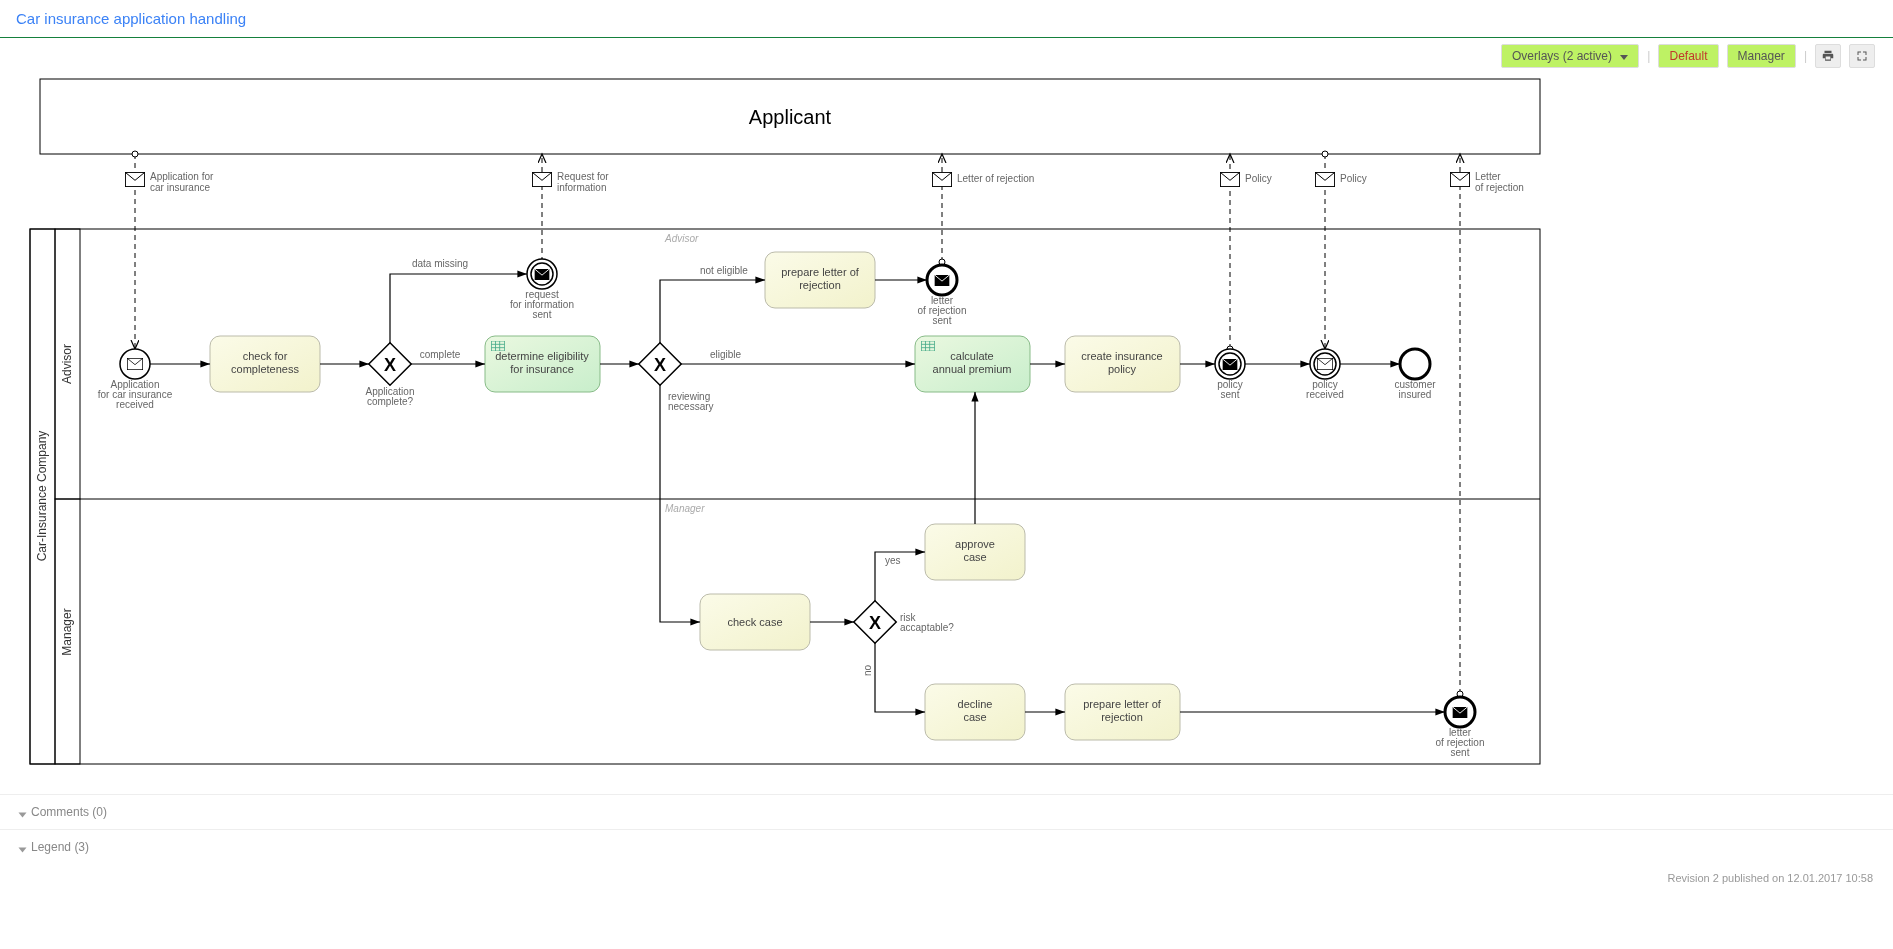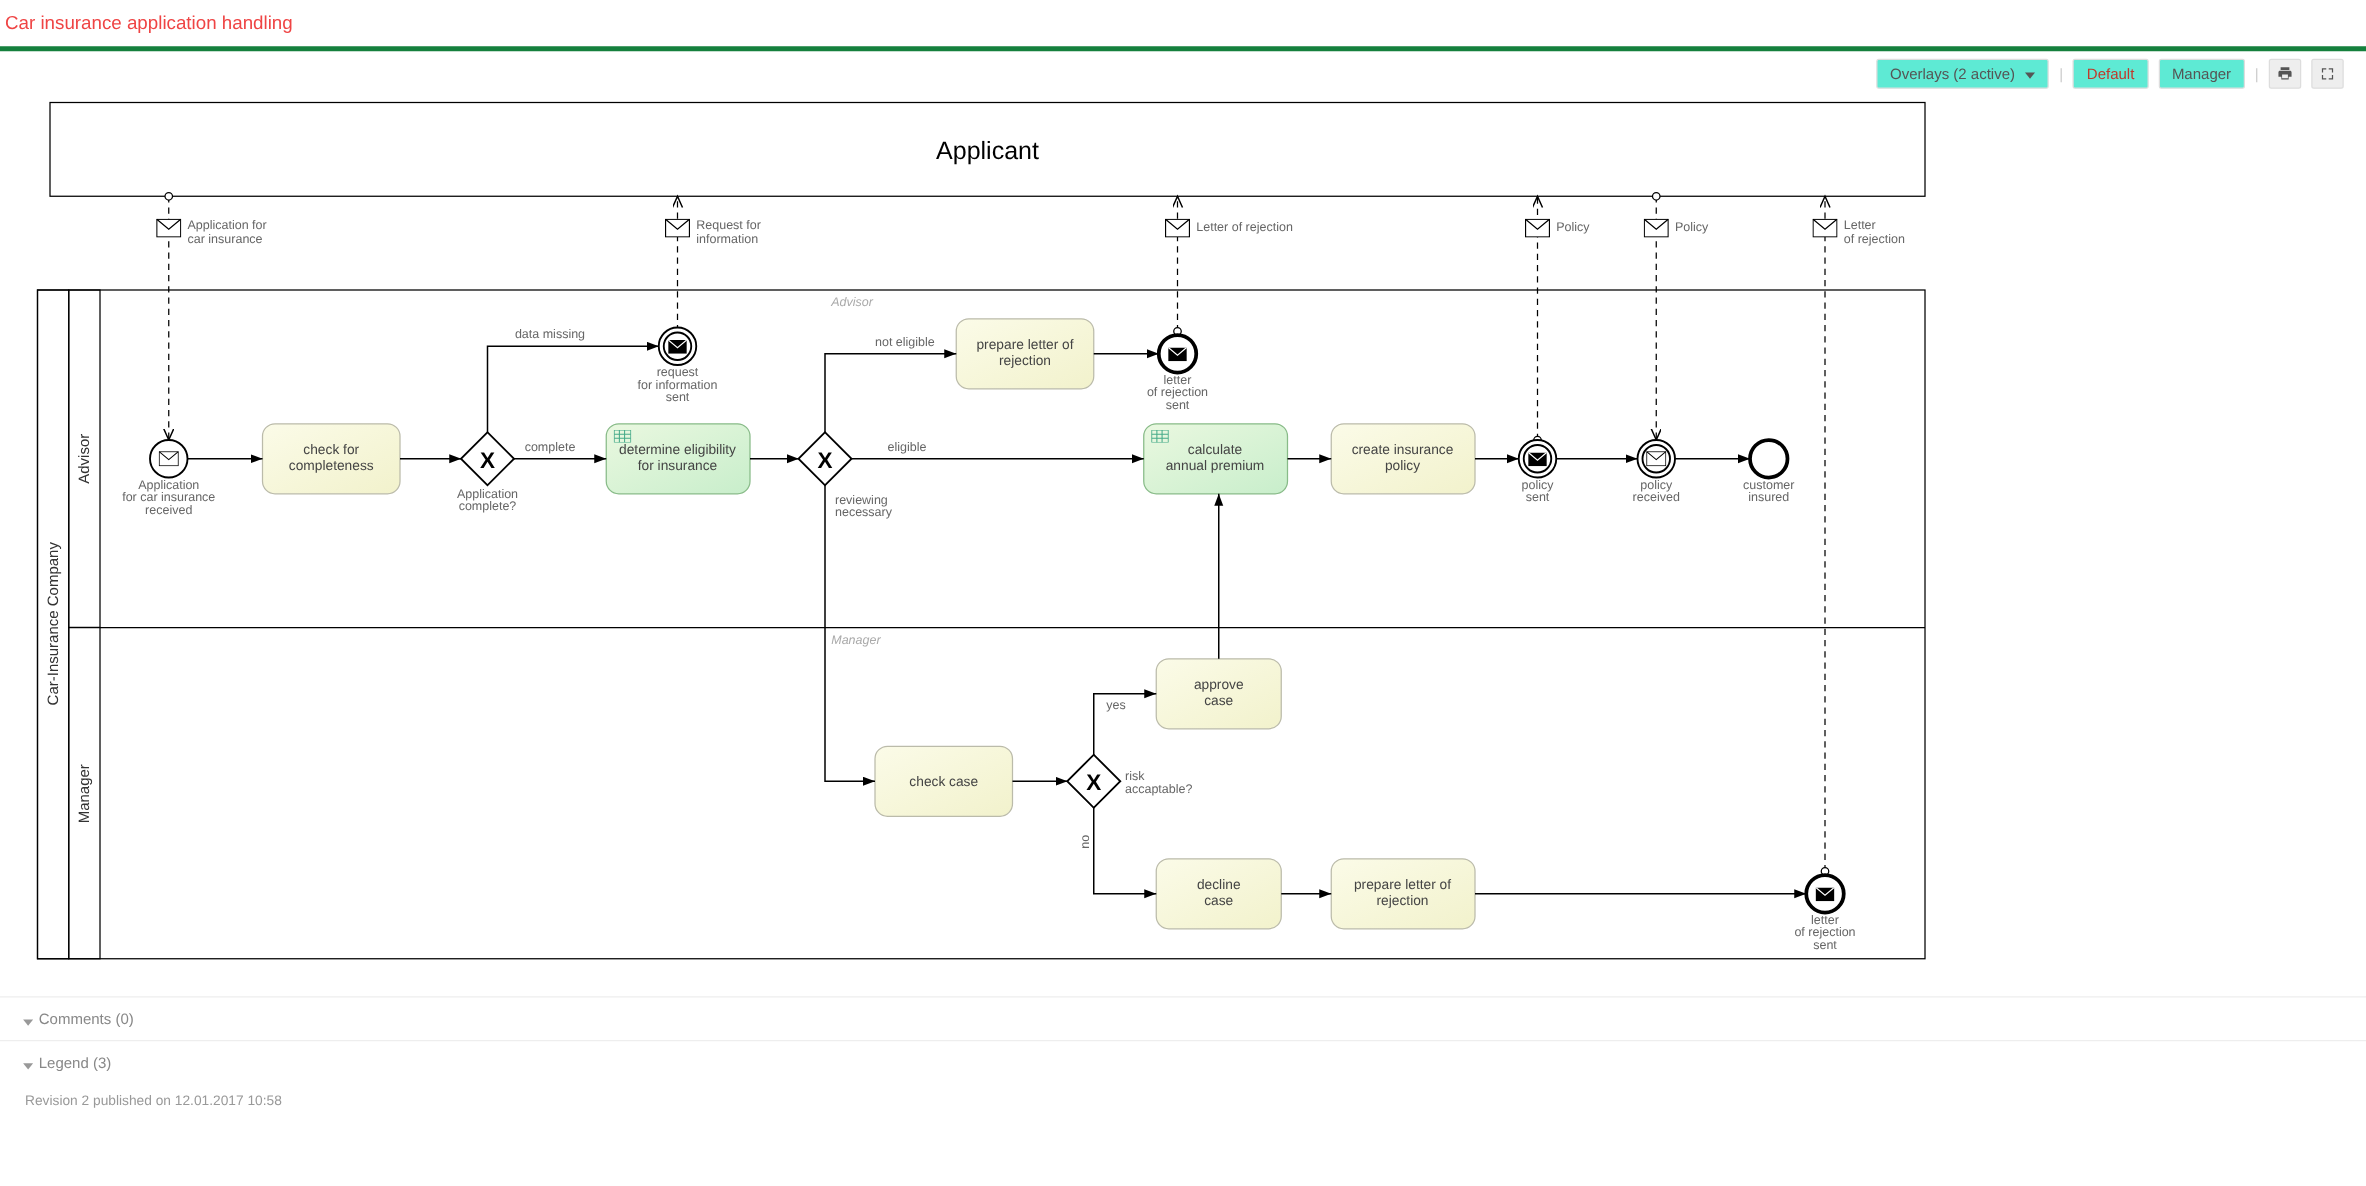--- a/index.html
+++ b/index.html
@@ -1,19 +1,19 @@
 <!DOCTYPE html>
 <html><head>
 <meta charset="utf-8">
 <style>
   * { box-sizing: border-box; }
   body { margin:0; font-family: Arial, Helvetica, sans-serif; font-size:12px; color:#444; background:#fff;}
-  .header { padding:10px 4px; border-bottom:4px solid #15803d; font-size:15px; color:#ef4444;}
+  .header { padding:10px 16px; border-bottom:1px solid #15803d; font-size:15px; color:#3b82f6;}
   .toolbar { display:flex; justify-content:flex-end; align-items:center; gap:8px; padding:6px 18px;}
-  .toolbar .btn { background:#5eead4; border:1px solid #ddd; padding:4px 10px; font-size:12px; cursor:pointer; color:#555; border-radius:2px;}
+  .toolbar .btn { background:#bef264; border:1px solid #ddd; padding:4px 10px; font-size:12px; cursor:pointer; color:#555; border-radius:2px;}
   .toolbar .btn.active{ color:#c0392b;}
   .toolbar .sep{ color:#ccc;}
   .toolbar .icon-btn{ background:#eee; border:1px solid #ddd; width:26px;height:24px;display:inline-flex;align-items:center;justify-content:center;cursor:pointer;border-radius:2px;}
   .caret-down{display:inline-block;width:0;height:0;border-left:4px solid transparent;border-right:4px solid transparent;border-top:5px solid #555;margin-left:5px;}
   .canvas-wrap{ position:relative; margin:0 20px;}
   svg{ display:block;}
   .task{ fill:url(#taskGrad); stroke:#bba; stroke-width:1; rx:10; ry:10;}
   .task-rule{ fill:url(#ruleGrad); stroke:#8b8; }
   .lane-border{ fill:none; stroke:#000; stroke-width:1;}
   .lane-label{ font-size:12px; fill:#333;}
@@ -21,21 +21,21 @@
   .small-label{ font-size:10px; fill:#666;}
   .it-label{ font-style:italic; fill:#aaa;}
   .flow{ stroke:#000; stroke-width:1.2; fill:none; marker-end:url(#arrow);}
   .msgflow{ stroke:#000; stroke-width:1; fill:none; stroke-dasharray:5 4; marker-end:url(#openArrow); marker-start:url(#circStart);}
   .gw{ fill:#fff; stroke:#000; stroke-width:1.5;}
   .gwX{ font-family:Arial; font-weight:900; font-size:18px; fill:#000;}
   .ev-circle{ fill:#fff; stroke:#000; stroke-width:1.5;}
   .ev-throw{ fill:#fff; stroke:#000; stroke-width:3;}
   .footer-sect{ border-top:1px solid #eee; padding:10px 20px; color:#888; cursor:pointer; display:flex; align-items:flex-end; gap:6px;}
   .chev{display:inline-block;width:0;height:0;border-top:4px solid transparent;border-bottom:4px solid transparent;border-left:5px solid #999;transform:rotate(90deg);}
-  .rev{ padding:8px 20px 16px; color:#999; font-size:11px;}
+  .rev{ text-align:right; padding:8px 20px 16px; color:#999; font-size:11px;}
 </style>
 </head>
 <body>
 
 <div class="header">Car insurance application handling</div>
 
 <div class="toolbar">
   <div class="btn">
     <span>Overlays (2 active)</span>
     <span class="caret-down"></span>

